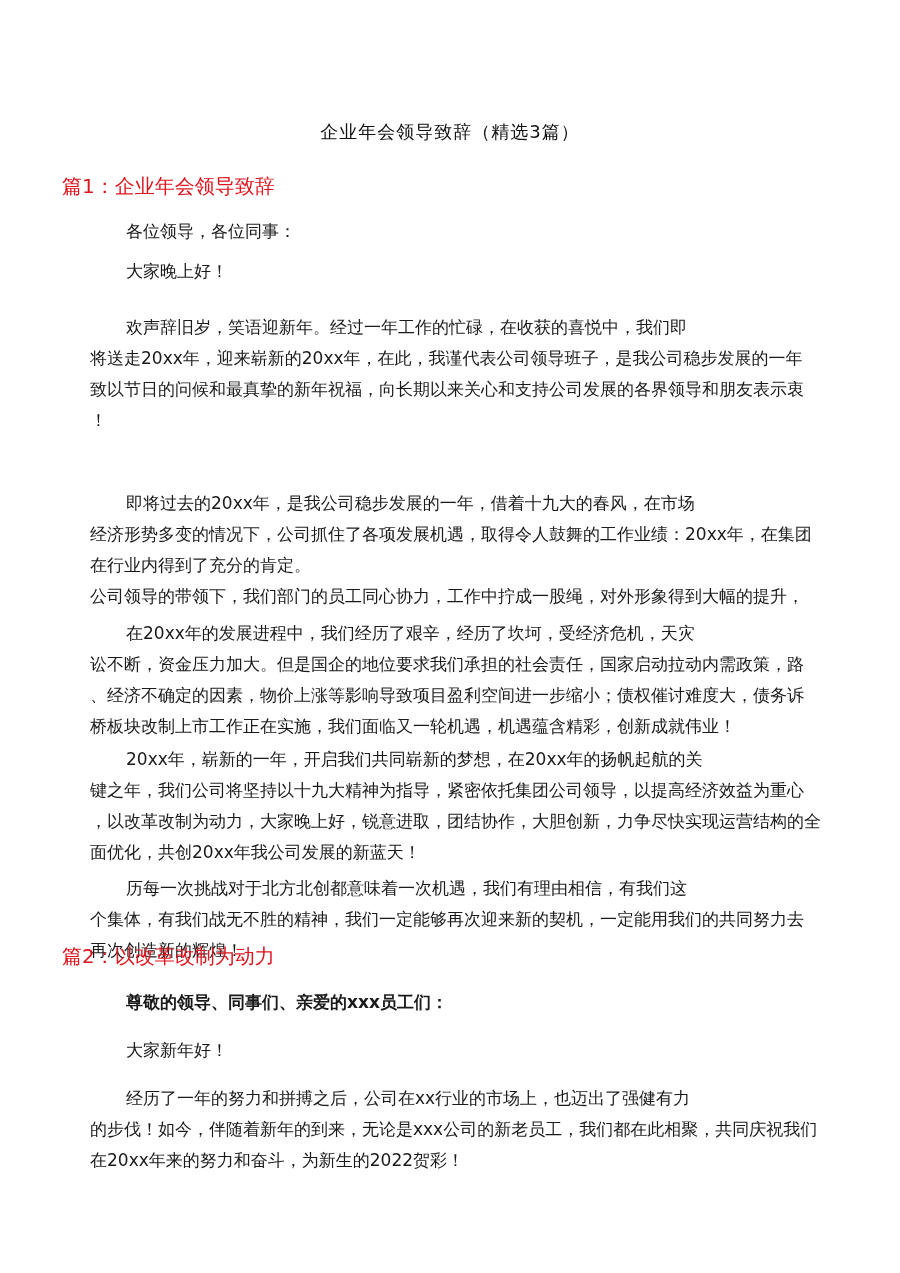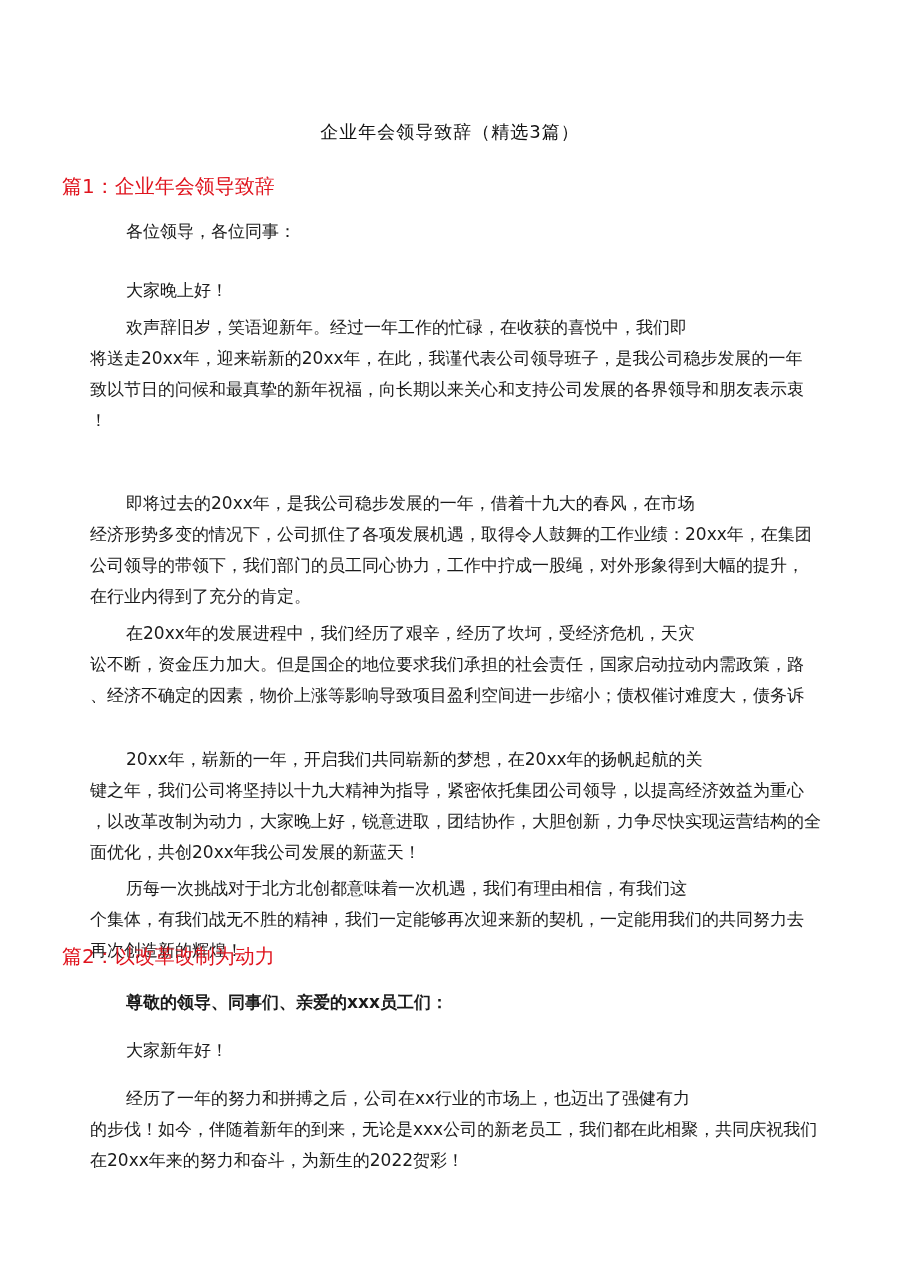--- a/index.html
+++ b/index.html
@@ -31,42 +31,43 @@
 <div class="page">
 
   <div class="doc-title">企业年会领导致辞（精选3篇）</div>
 
   <div class="section-heading" style="top:171px;">篇1：企业年会领导致辞</div>
 
   <div class="para" style="top:216px;">
     <span class="line indent">各位领导，各位同事：</span>
   </div>
 
-  <div class="para" style="top:275px;">
+  <div class="para" style="top:256px;">
     <span class="line indent">大家晚上好！</span>
   </div>
 
   <div class="para" style="top:312px;">
     <span class="line indent">欢声辞旧岁，笑语迎新年。经过一年工作的忙碌，在收获的喜悦中，我们即</span>
     <span class="line">将送走20xx年，迎来崭新的20xx年，在此，我谨代表公司领导班子，是我公司稳步发展的一年</span>
     <span class="line">致以节日的问候和最真挚的新年祝福，向长期以来关心和支持公司发展的各界领导和朋友表示衷</span>
     <span class="line">！</span>
   </div>
 
   <div class="para" style="top:488px;">
     <span class="line indent">即将过去的20xx年，是我公司稳步发展的一年，借着十九大的春风，在市场</span>
     <span class="line">经济形势多变的情况下，公司抓住了各项发展机遇，取得令人鼓舞的工作业绩：20xx年，在集团</span>
+    <span class="line">在行业内得到了充分的肯定。</span>
     <span class="line">公司领导的带领下，我们部门的员工同心协力，工作中拧成一股绳，对外形象得到大幅的提升，</span>
-    <span class="line">在行业内得到了充分的肯定。</span>
   </div>
 
   <div class="para" style="top:618px;">
     <span class="line indent">在20xx年的发展进程中，我们经历了艰辛，经历了坎坷，受经济危机，天灾</span>
     <span class="line">讼不断，资金压力加大。但是国企的地位要求我们承担的社会责任，国家启动拉动内需政策，路</span>
     <span class="line">、经济不确定的因素，物价上涨等影响导致项目盈利空间进一步缩小；债权催讨难度大，债务诉</span>
+    <span class="line">桥板块改制上市工作正在实施，我们面临又一轮机遇，机遇蕴含精彩，创新成就伟业！</span>
   </div>
 
   <div class="para" style="top:744px;">
     <span class="line indent">20xx年，崭新的一年，开启我们共同崭新的梦想，在20xx年的扬帆起航的关</span>
     <span class="line">键之年，我们公司将坚持以十九大精神为指导，紧密依托集团公司领导，以提高经济效益为重心</span>
     <span class="line">，以改革改制为动力，大家晚上好，锐意进取，团结协作，大胆创新，力争尽快实现运营结构的全</span>
     <span class="line">面优化，共创20xx年我公司发展的新蓝天！</span>
   </div>
 
   <div class="para" style="top:873px;">

